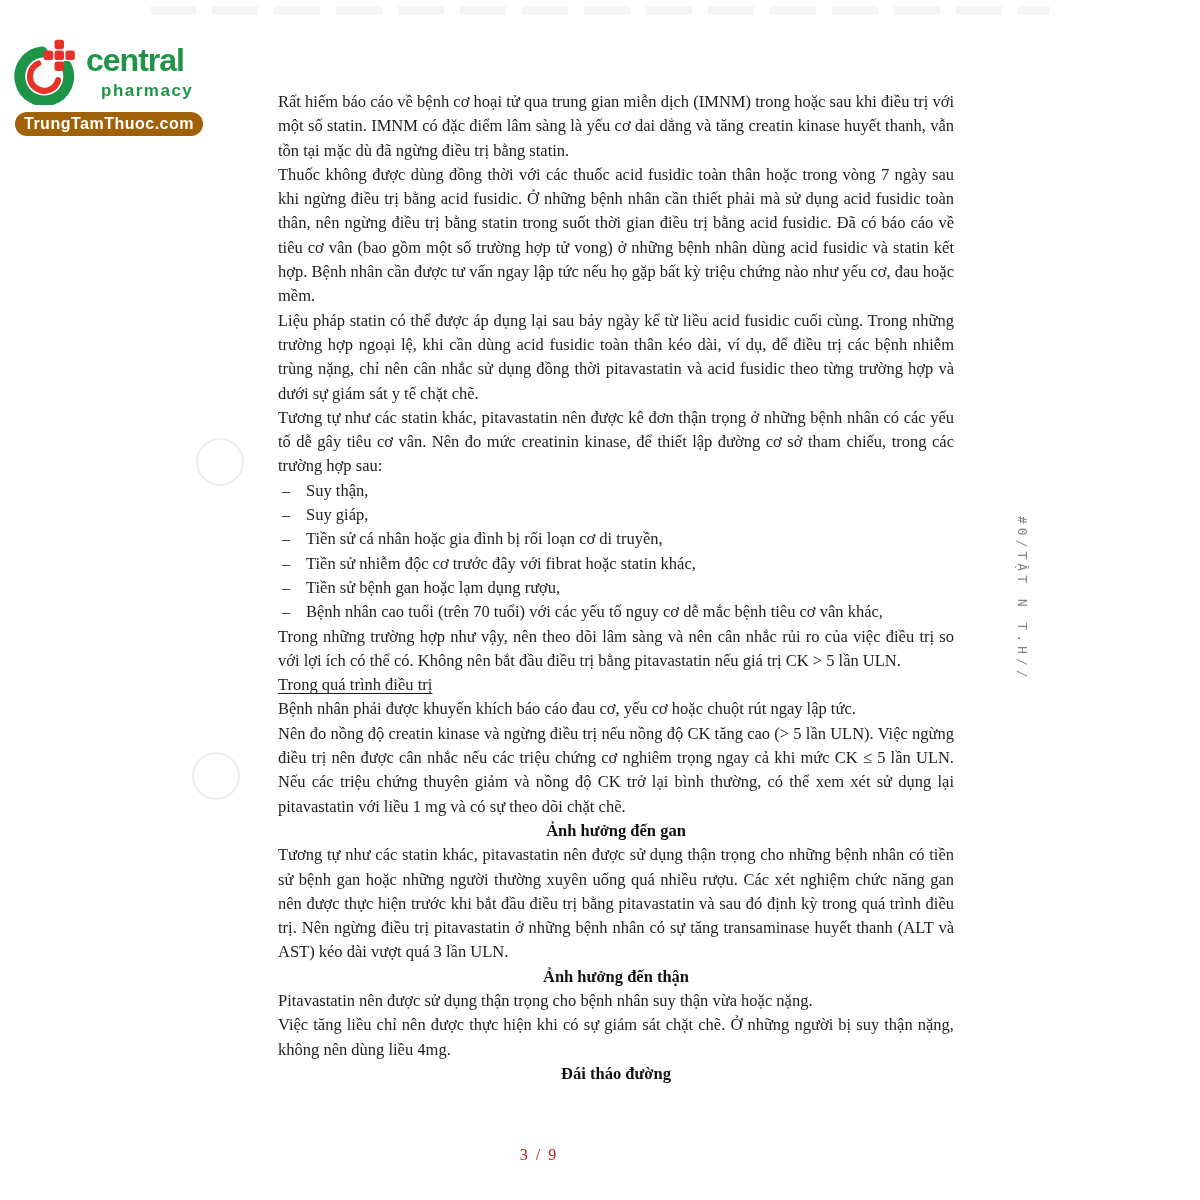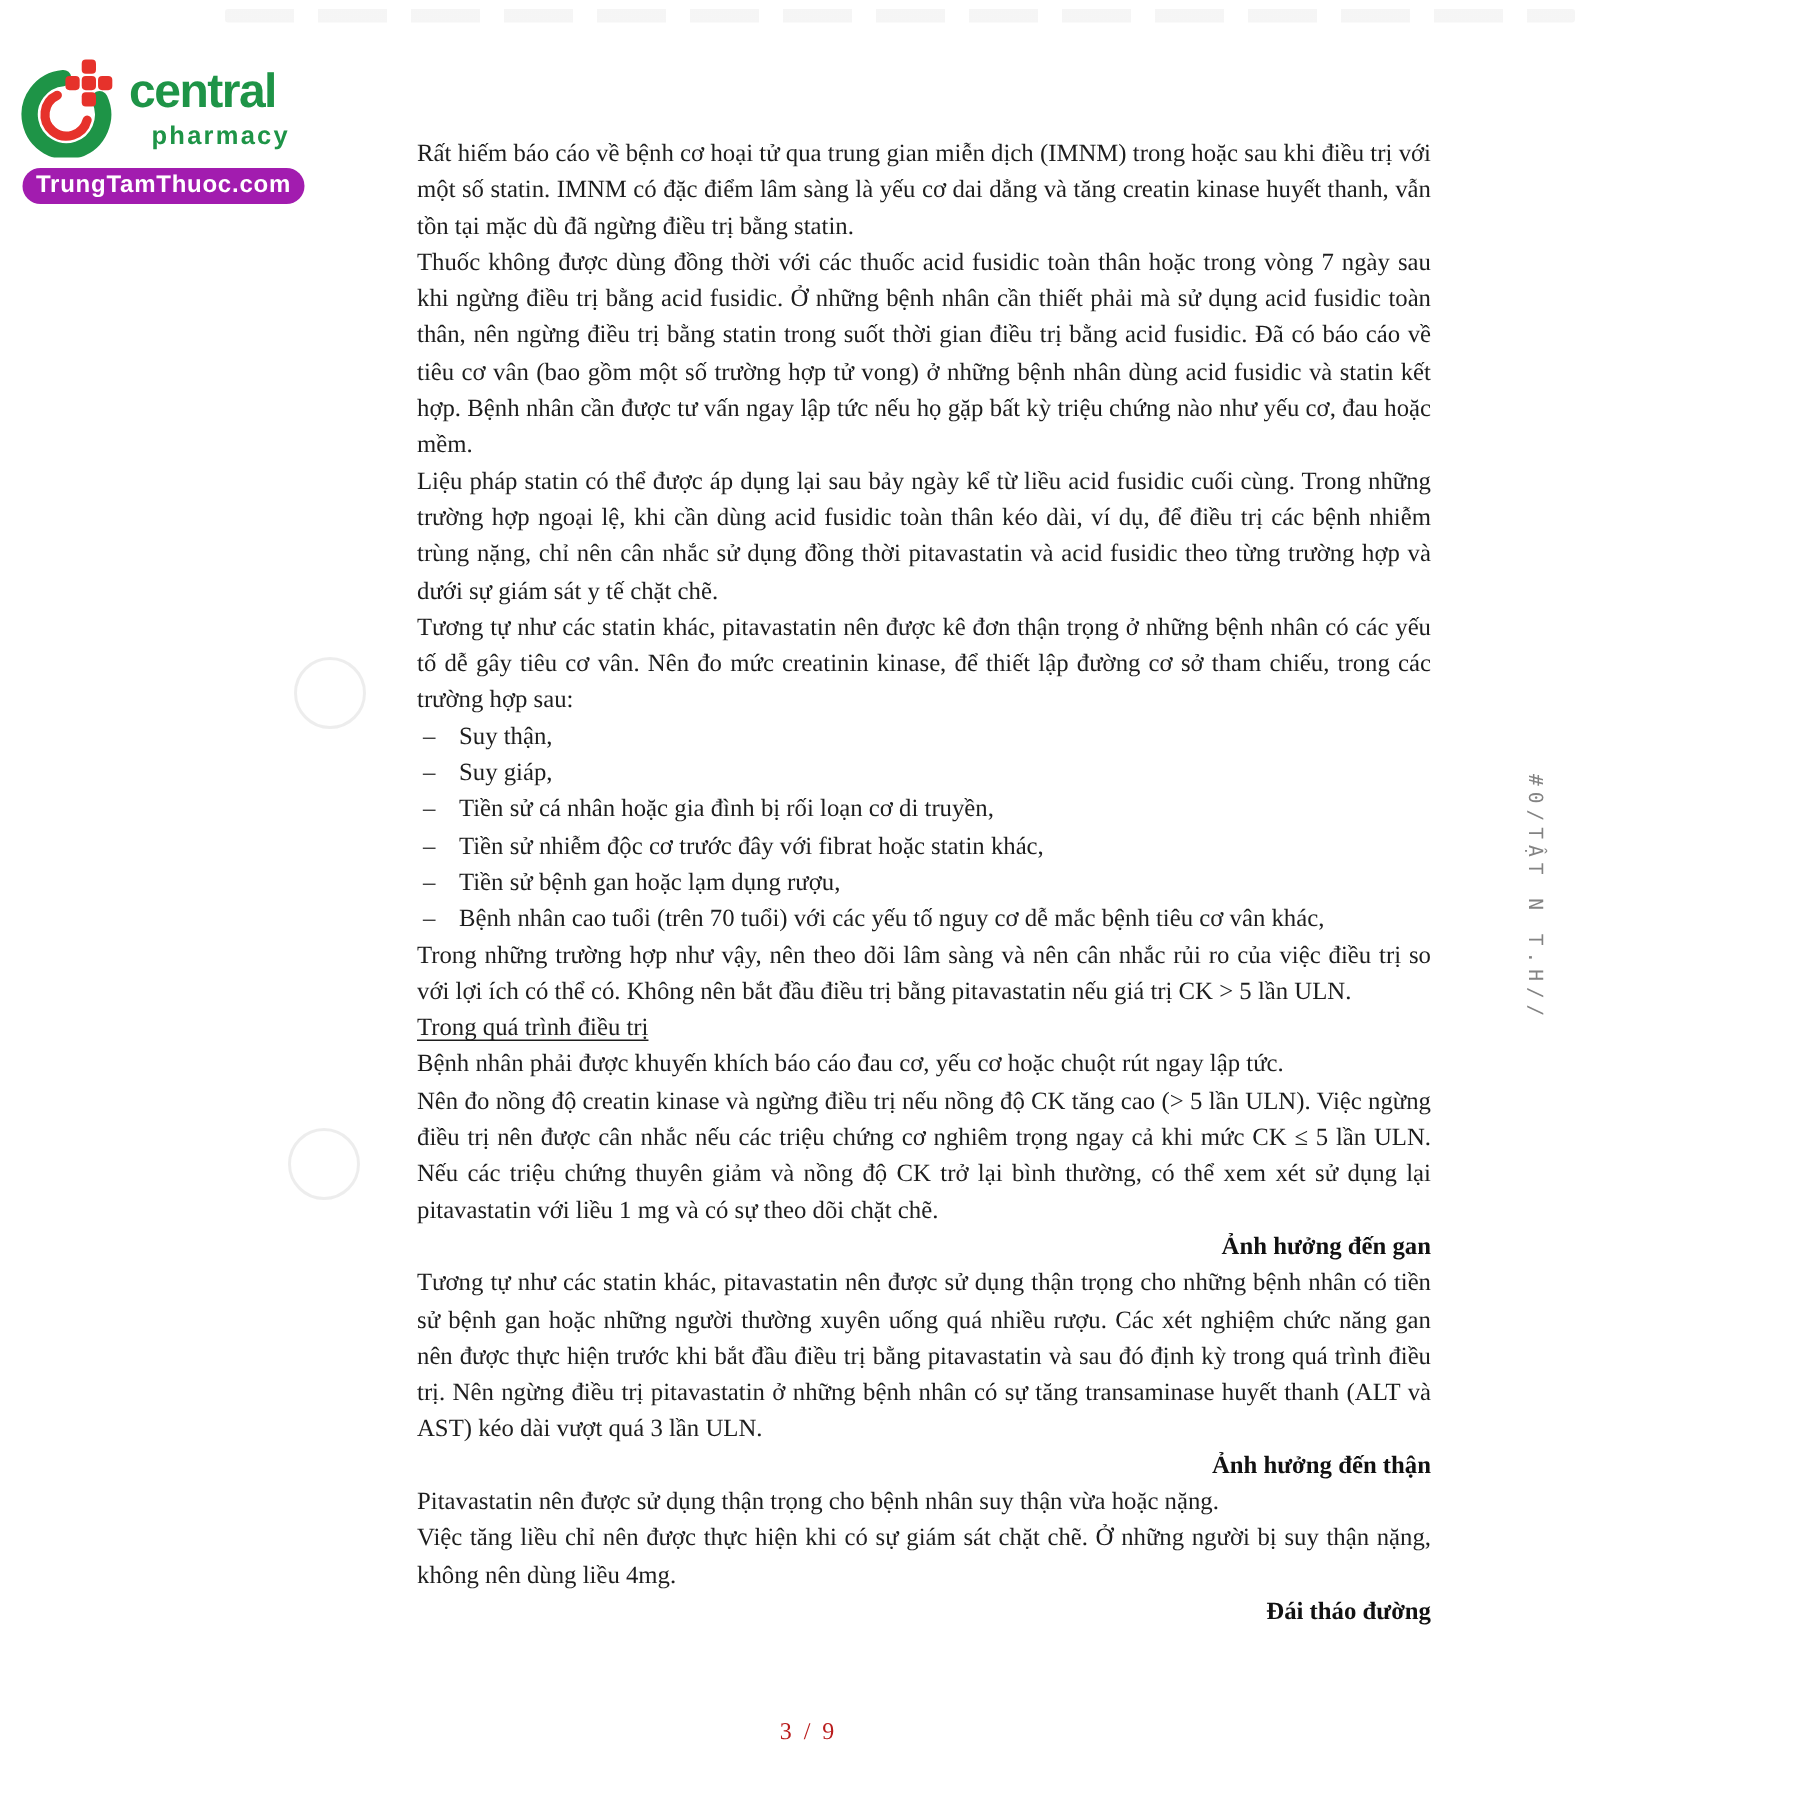--- a/index.html
+++ b/index.html
@@ -49,21 +49,21 @@
   }
 
   
   .text-column{
     position:absolute;left:278px;top:90px;width:676px;
     font-size:16.5px;line-height:24.3px;color:#1e1e1e;
     text-align:justify;
   }
   .para{margin:0;}
   .h-underline{margin:0;text-align:left;text-decoration:underline;text-underline-offset:3px;}
-  .h-bold{margin:0;text-align:right;font-weight:bold;color:#111;}
+  .h-bold{margin:0;text-align:center;font-weight:bold;color:#111;}
   .bullet{position:relative;padding-left:28px;text-align:left;}
   .bullet .marker{position:absolute;left:4px;top:0;}
 
   
   .margin-note{
     position:absolute;left:1030px;top:516px;
     transform:rotate(90deg);transform-origin:0 0;
     font-family:"DejaVu Sans Mono", monospace;
     font-size:13px;color:#6e6e6e;letter-spacing:4px;white-space:nowrap;
     opacity:.85;
@@ -92,21 +92,21 @@
       <g fill="#E6322B">
         <rect x="61" y="4" width="14" height="14" rx="4"></rect>
         <rect x="61" y="20" width="14" height="14" rx="4"></rect>
         <rect x="61" y="36" width="14" height="14" rx="4"></rect>
         <rect x="45" y="20" width="14" height="14" rx="4"></rect>
         <rect x="77" y="20" width="14" height="14" rx="4"></rect>
       </g>
     </svg>
     <div class="logo-brand" style="color:#1E9447">central</div>
     <div class="logo-sub" style="color:#1E9447">pharmacy</div>
-    <div class="logo-badge" style="background:#a21caf">TrungTamThuoc.com</div>
+    <div class="logo-badge" style="background:#a16207">TrungTamThuoc.com</div>
   </div>
 
   <div class="punch punch-1"></div>
   <div class="punch punch-2"></div>
 
   <div class="text-column">
       <div class="para">Rất hiếm báo cáo về bệnh cơ hoại tử qua trung gian miễn dịch (IMNM) trong hoặc sau khi điều trị với một số statin. IMNM có đặc điểm lâm sàng là yếu cơ dai dẳng và tăng creatin kinase huyết thanh, vẫn tồn tại mặc dù đã ngừng điều trị bằng statin.</div>
       <div class="para">Thuốc không được dùng đồng thời với các thuốc acid fusidic toàn thân hoặc trong vòng 7 ngày sau khi ngừng điều trị bằng acid fusidic. Ở những bệnh nhân cần thiết phải mà sử dụng acid fusidic toàn thân, nên ngừng điều trị bằng statin trong suốt thời gian điều trị bằng acid fusidic. Đã có báo cáo về tiêu cơ vân (bao gồm một số trường hợp tử vong) ở những bệnh nhân dùng acid fusidic và statin kết hợp. Bệnh nhân cần được tư vấn ngay lập tức nếu họ gặp bất kỳ triệu chứng nào như yếu cơ, đau hoặc mềm.</div>
       <div class="para">Liệu pháp statin có thể được áp dụng lại sau bảy ngày kể từ liều acid fusidic cuối cùng. Trong những trường hợp ngoại lệ, khi cần dùng acid fusidic toàn thân kéo dài, ví dụ, để điều trị các bệnh nhiễm trùng nặng, chỉ nên cân nhắc sử dụng đồng thời pitavastatin và acid fusidic theo từng trường hợp và dưới sự giám sát y tế chặt chẽ.</div>
       <div class="para">Tương tự như các statin khác, pitavastatin nên được kê đơn thận trọng ở những bệnh nhân có các yếu tố dễ gây tiêu cơ vân. Nên đo mức creatinin kinase, để thiết lập đường cơ sở tham chiếu, trong các trường hợp sau:</div>

